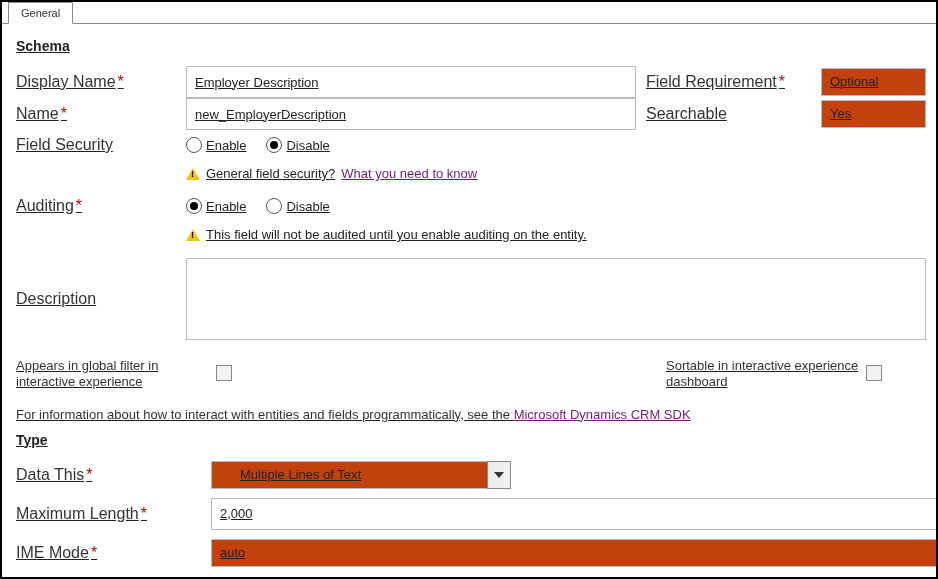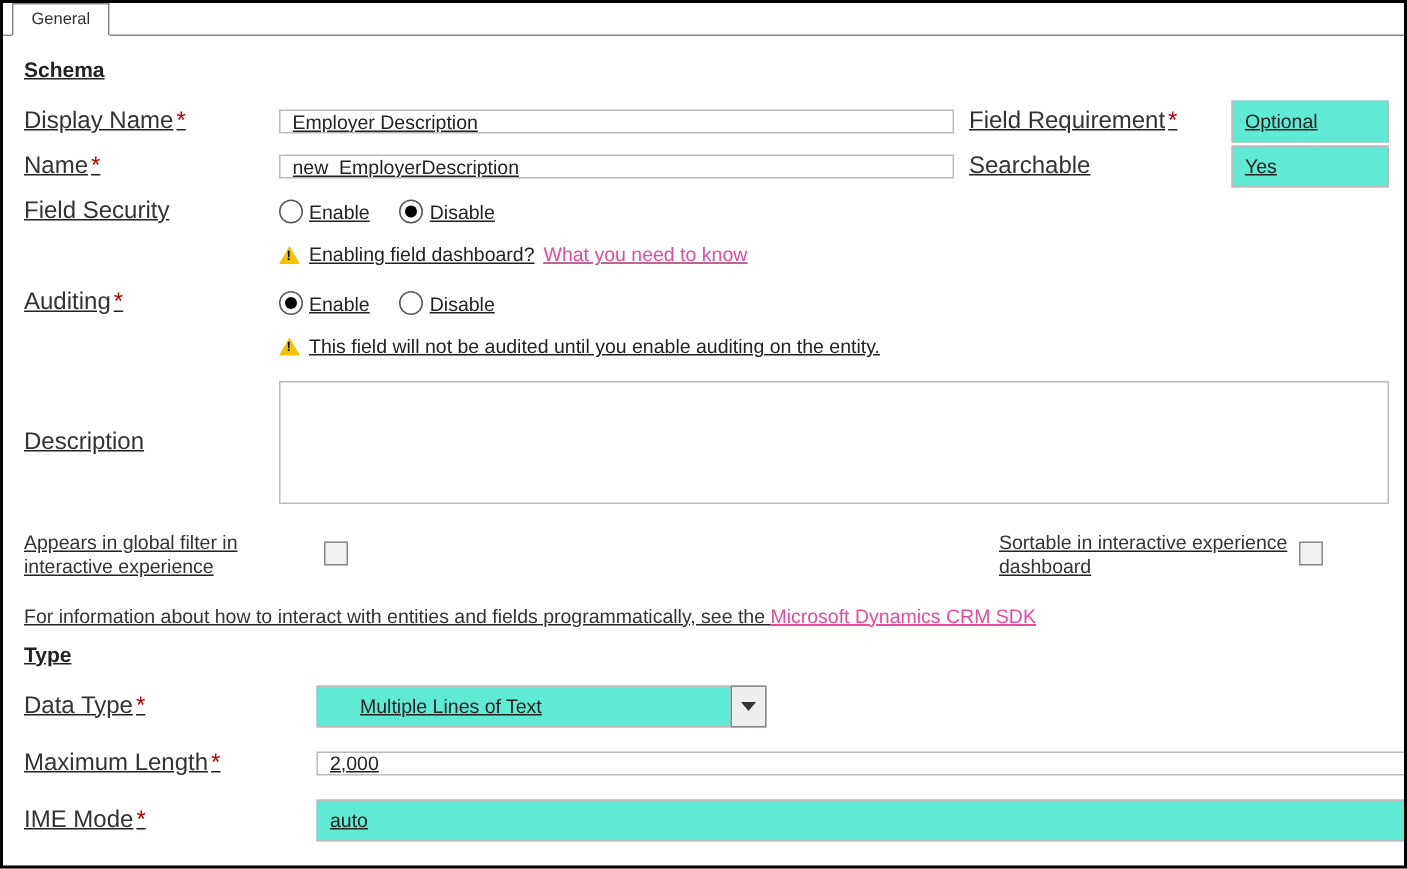--- a/index.html
+++ b/index.html
@@ -44,35 +44,35 @@
     .grid {
       display: grid;
       grid-template-columns: 160px 450px 165px 1fr;
       column-gap: 10px;
       align-items: center;
     }
     .lbl { font-size: 16px; color: #333; padding: 6px 0; }
     .req { color: #b00; margin-left: 2px; }
     input[type="text"] {
       width: 100%;
-      height: 16px;
+      height: 32px;
       border: 1px solid #bbb;
       padding: 0 8px;
       font-size: 13px;
       font-family: inherit;
       color: #222;
     }
     .sel-box {
       width: 100%;
       height: 28px;
       border: 1px solid #bbb;
       padding: 0 8px;
       font-size: 13px;
       line-height: 26px;
-      background: #5eead4;
+      background: #c2410c;
       color: #222;
       overflow: hidden;
       white-space: nowrap;
     }
     .radio-group { display: flex; gap: 20px; align-items: center; padding: 6px 0; }
     .radio-opt { display: flex; align-items: center; gap: 4px; cursor: default; }
     .radio-circle {
       width: 16px; height: 16px; border: 1px solid #555; border-radius: 50%;
       display: inline-flex; align-items: center; justify-content: center;
       background: #fff;
@@ -81,21 +81,21 @@
       content: ""; width: 8px; height: 8px; background: #000; border-radius: 50%;
     }
     .warn-row { grid-column: 2 / span 3; display: flex; align-items: center; gap: 6px; padding: 6px 0 10px 0; font-size: 13px; }
     .warn-icon {
       width: 0; height: 0; border-left: 7px solid transparent; border-right: 7px solid transparent;
       border-bottom: 12px solid #f5c400; position: relative;
     }
     .warn-icon::after {
       content: "!"; position: absolute; top: 1px; left: -2px; font-size: 9px; font-weight: bold; color: #000;
     }
-    .link { color: #ec4899; text-decoration: underline; cursor: pointer; }
+    .link { color: #701a75; text-decoration: underline; cursor: pointer; }
     textarea {
       width: 744px; height: 82px; border: 1px solid #bbb; resize: none;
       font-family: inherit; font-size: 13px; padding: 4px 6px;
     }
     .desc-row { display: flex; align-items: center; gap: 0; margin-top: 6px; }
     .desc-row .lbl { width: 160px; flex: 0 0 160px; margin-right: 10px;}
     .checkbox-row {
       display: grid;
       grid-template-columns: 200px 40px 410px 200px 40px;
       align-items: center;
@@ -166,21 +166,21 @@
       </div>
       <div class="radio-opt">
         <span class="radio-circle sel"></span>
         <span>Disable</span>
       </div>
     </div>
 
     <div style="grid-column:1;"></div>
     <div class="warn-row">
       <span class="warn-icon"></span>
-      <span>Enabling field dashboard?</span>
+      <span>General field security?</span>
       <span class="link">What you need to know</span>
     </div>
 
     <div class="lbl">
       <span>Auditing</span><span class="req">*</span>
     </div>
     <div class="radio-group" style="grid-column: 2 / span 3;">
       <div class="radio-opt">
         <span class="radio-circle sel"></span>
         <span>Enable</span>
@@ -212,21 +212,21 @@
   </div>
 
   <div class="info-line">
     <span>For information about how to interact with entities and fields programmatically, see the </span><span class="link">Microsoft Dynamics CRM SDK</span>
   </div>
 
   <div class="type-section">
     <div class="section-title">Type</div>
     <div class="grid-type">
       <div class="lbl">
-        <span>Data Type</span><span class="req">*</span>
+        <span>Data This</span><span class="req">*</span>
       </div>
       <div class="dd-wrap">
         <div class="sel-box">Multiple Lines of Text</div>
         <div class="dd-btn">
           <span class="chev-down"></span>
         </div>
       </div>
 
       <div class="lbl">
         <span>Maximum Length</span><span class="req">*</span>

